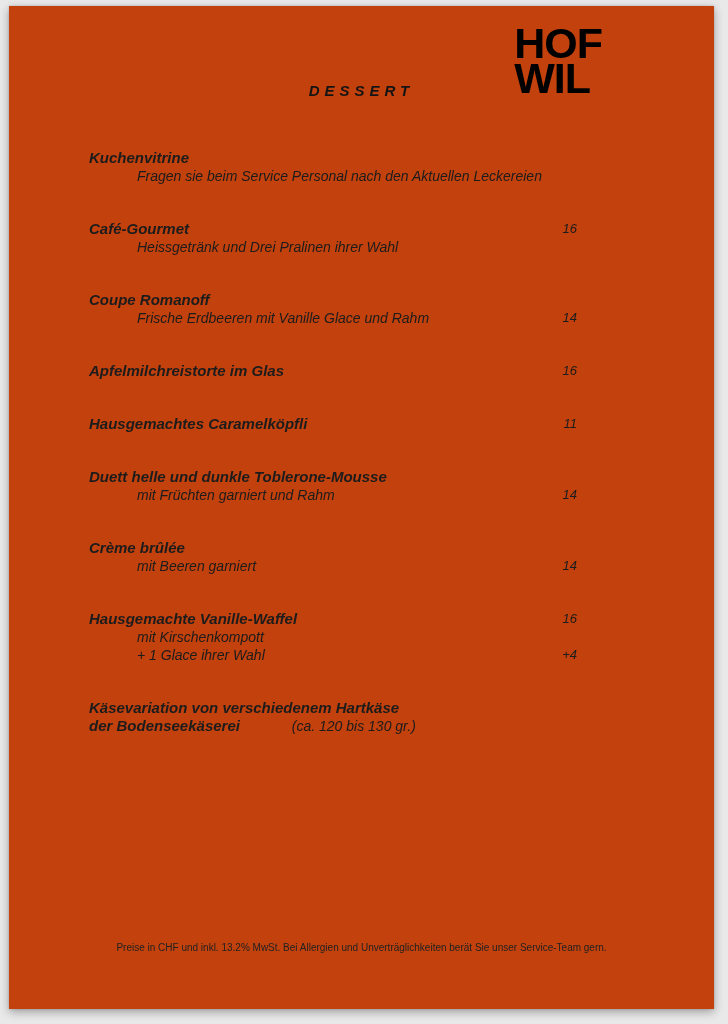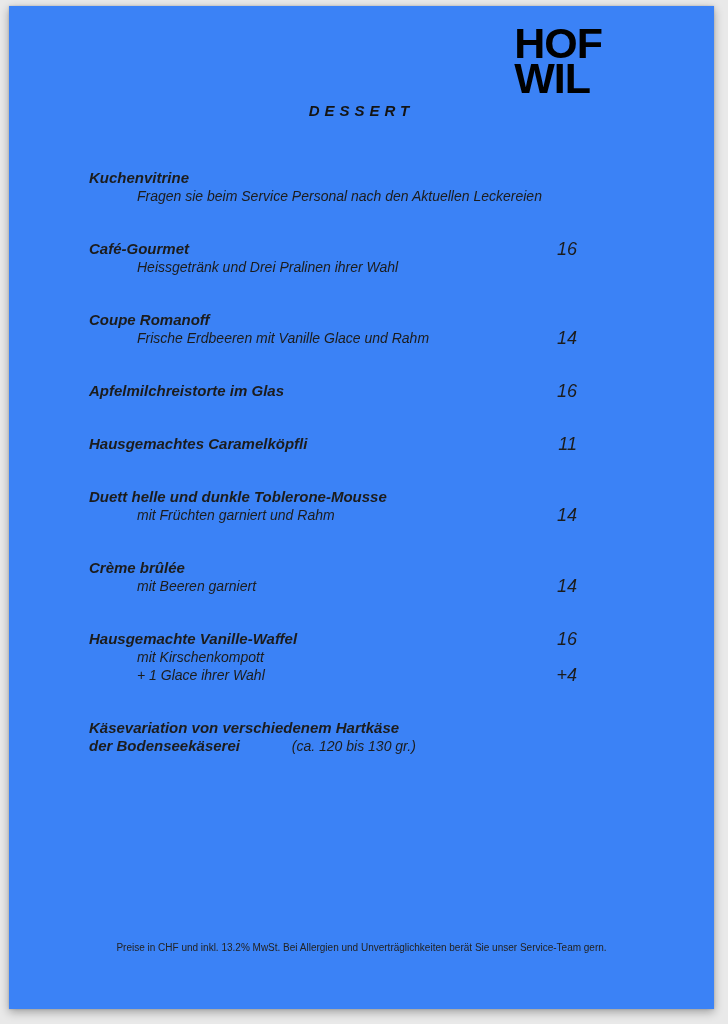--- a/index.html
+++ b/index.html
@@ -7,36 +7,36 @@
     width:728px;height:1024px;
     background:#e9e9e9;
     font-family:"Liberation Sans",sans-serif;
     position:relative;
     overflow:hidden;
   }
   .page{
     position:absolute;
     left:9px;top:6px;
     width:705px;height:1003px;
-    background:#3b82f6;
+    background:#c2410c;
     box-shadow:0 3px 9px rgba(0,0,0,0.32), 0 0 2px rgba(0,0,0,0.18);
     color:#1c1c1c;
   }
   .logo{
     position:absolute;
     top:20px;right:112px;
     font-weight:bold;
     font-size:43px;
     line-height:35px;
     letter-spacing:-1px;
     color:#000;
     text-align:left;
   }
   .title{
-    padding-top:96px;
+    padding-top:76px;
     text-align:center;
     font-style:italic;
     font-weight:bold;
     font-size:15px;
     line-height:17px;
     letter-spacing:5px;
     color:#141414;
   }
   .menu{
     margin:50px 0 0 80px;
@@ -46,21 +46,21 @@
   .line{
     display:flex;
     justify-content:space-between;
     align-items:flex-end;
     line-height:18px;
     font-style:italic;
   }
   .name{font-weight:bold;font-size:15px;}
   .desc{font-weight:normal;font-size:14px;margin-left:48px;}
   .price{
-    font-size:18px;
+    font-size:13px;
     font-style:italic;
     margin-left:24px;
     white-space:nowrap;
   }
   .footer{
     position:absolute;
     top:936px;left:0;
     width:100%;
     text-align:center;
     font-size:10px;

